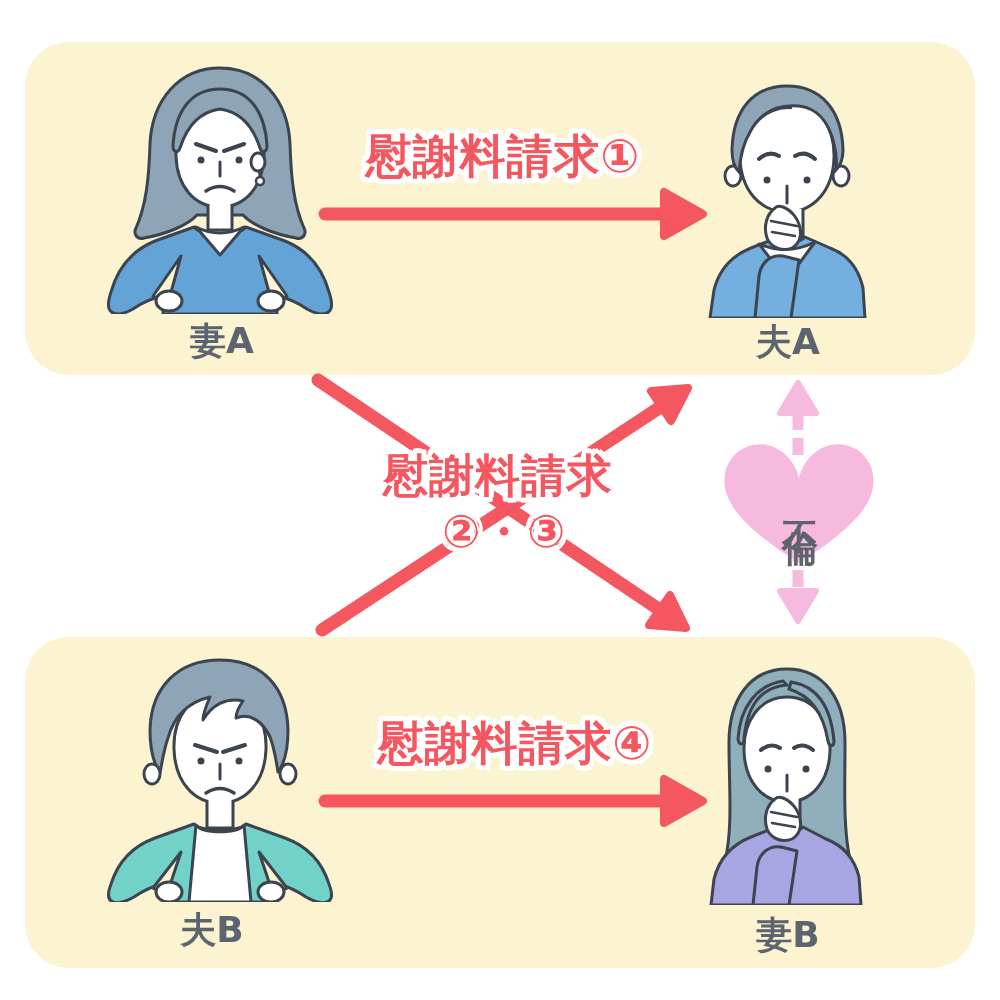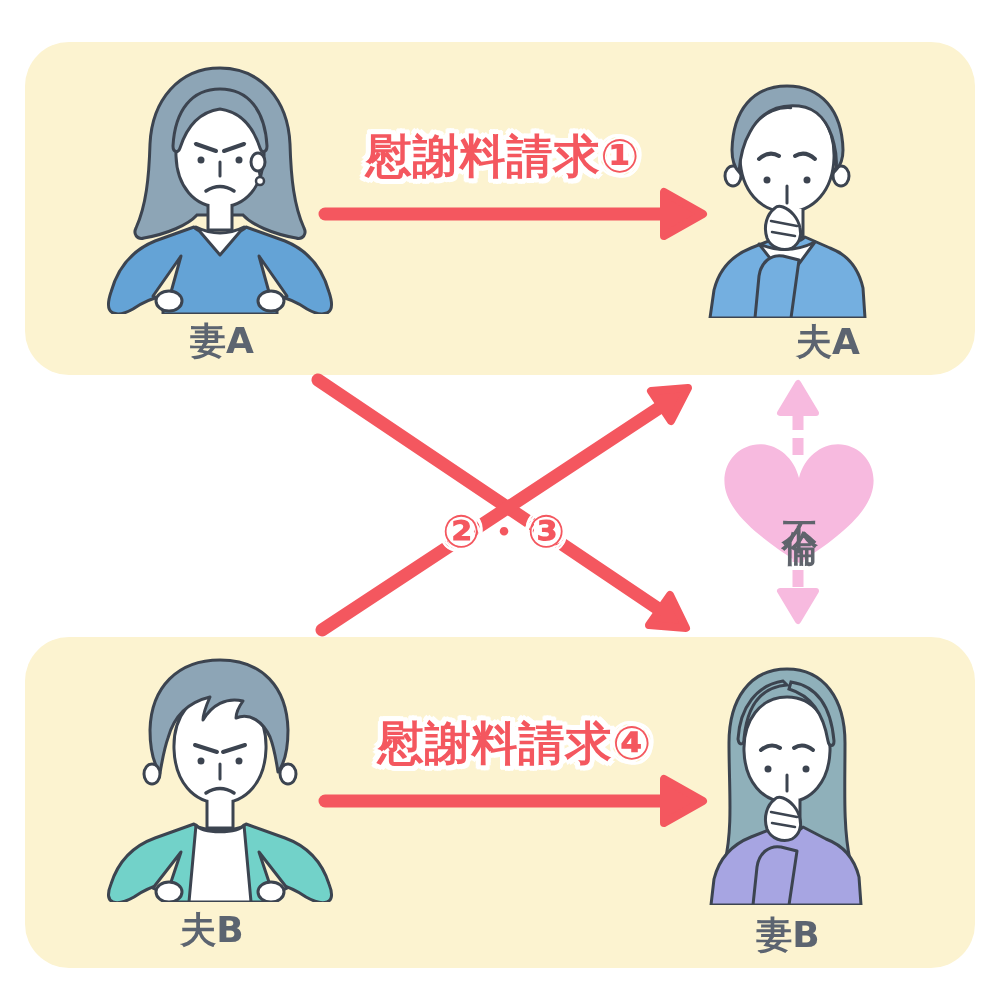--- a/index.html
+++ b/index.html
@@ -195,22 +195,23 @@
       </g>
       <g>
         <path d="M80,144 C72,150 68,162 72,174 C76,184 88,188 97,184 C104,180 107,172 105,164 C103,154 96,146 88,143 C85,142 82,142 80,144 Z" fill="#FFFFFF" stroke="#3C4450" stroke-width="3"></path>
         <line x1="76" y1="157" x2="102" y2="162" stroke="#3C4450" stroke-width="2.5" stroke-linecap="round"></line>
         <line x1="77" y1="168" x2="100" y2="172" stroke="#3C4450" stroke-width="2.5" stroke-linecap="round"></line>
       </g>
     </svg>
   </div>
 
   <div class="red-label" style="left:503px;top:156px;">慰謝料請求①</div>
+  <div class="red-label mid" style="left:498px;top:475px;">慰謝料請求</div>
   <div class="red-label mid" style="left:504px;top:531px;text-align:center;">②・③</div>
   <div class="red-label" style="left:503px;top:743px;margin-left:12px;">慰謝料請求④</div>
   <div class="affair-label" style="left:800px;top:502px;">不倫</div>
 
   <div class="name-label" style="left:222px;top:341px;">妻A</div>
-  <div class="name-label" style="left:788px;top:342px;margin-left:40px;">夫A</div>
+  <div class="name-label" style="left:788px;top:342px;">夫A</div>
   <div class="name-label" style="left:212px;top:930px;">夫B</div>
   <div class="name-label" style="left:788px;top:935px;">妻B</div>
 
 </div>
 
 </body></html>

